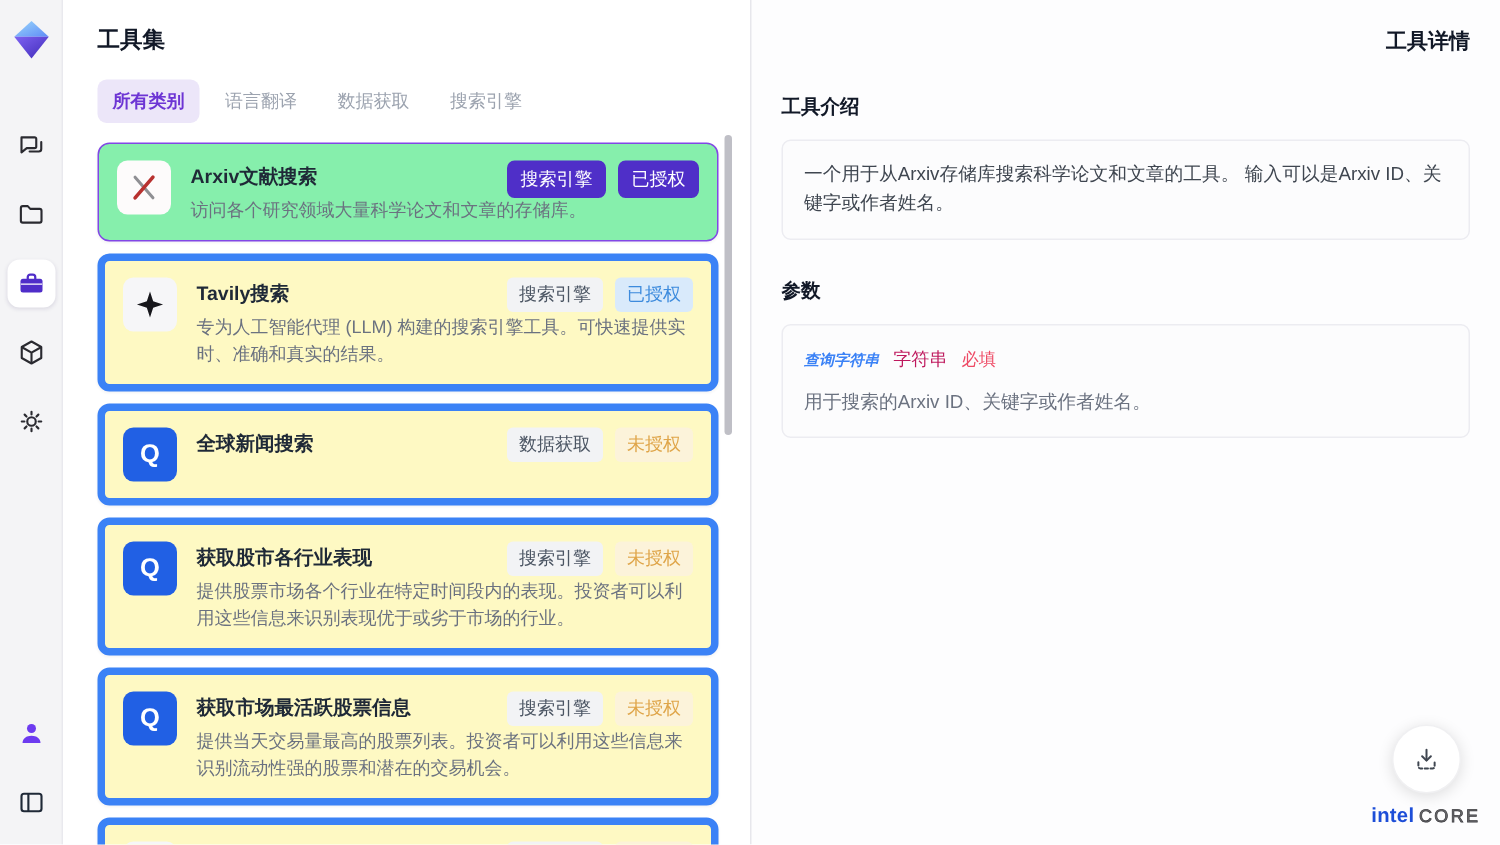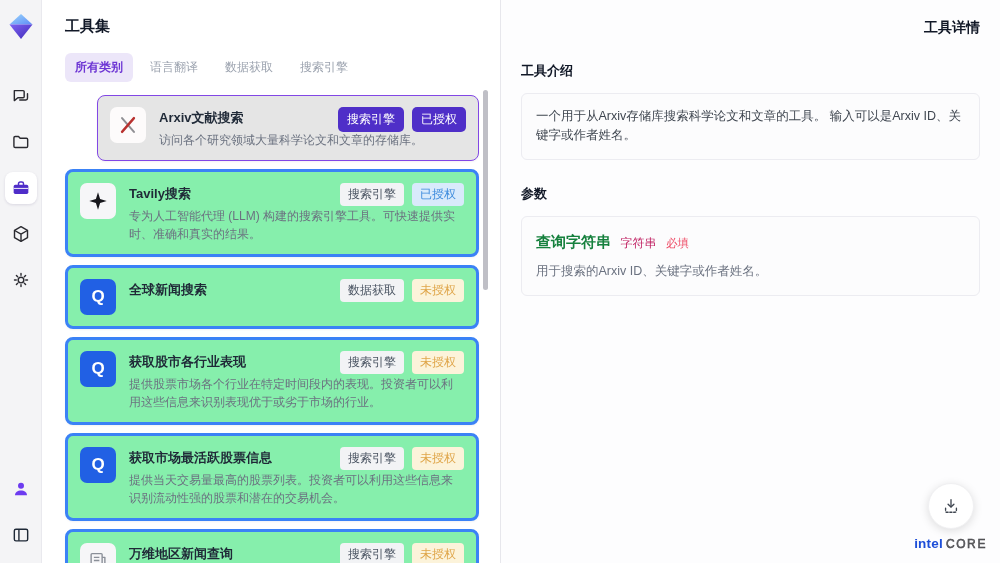--- a/index.html
+++ b/index.html
@@ -26,24 +26,24 @@
   
   .list-panel { width:458px; flex:none; padding:17px 0 0 23px; position:relative; background:#fff; }
   .panel-title { font-size:15px; font-weight:bold; color:#111827; margin:0 0 17px; }
   .tabs { display:flex; align-items:center; gap:7px; margin-bottom:13px; }
   .tab { font-size:12px; color:#9ca3af; padding:6px 10px; border-radius:6px; cursor:pointer; white-space:nowrap; }
   .tab.active { background:#ece6f9; color:#6d35d4; font-weight:bold; }
 
   .cards { display:flex; flex-direction:column; gap:8px; width:414px; }
   .card {
     position:relative; display:flex; gap:13px; padding:11px 12px;
-    background:#86efac; border:3px solid #3b82f6; border-radius:8px;
+    background:#fef9c3; border:5px solid #3b82f6; border-radius:8px;
     box-shadow:0 1px 2px rgba(17,24,39,.05); cursor:pointer;
   }
-  .card.selected { border:1.5px solid #8247e5; background:#e5e5e5;margin-left:32px; }
+  .card.selected { border:1.5px solid #8247e5; background:#86efac; }
   .tool-icon {
     width:36px; height:36px; flex:none; border-radius:7px;
     display:flex; align-items:center; justify-content:center;
   }
   .tool-icon.light { background:#f6f6f8; }
   .tool-icon.white { background:#fdfbfb; }
   .tool-icon.blue  { background:#2160e4; color:#fff; font-weight:bold; font-size:17px;
                      font-family:"Liberation Sans","DejaVu Sans",sans-serif; }
   .tool-body { flex:1; min-width:0; }
   .tool-name { font-size:13px; font-weight:bold; color:#1f2937; margin:2px 0 4px; }
@@ -61,21 +61,21 @@
   }
 
   
   .detail-panel { flex:1; border-left:1px solid #e7e7ec; background:#fdfdfe; padding:19px 20px; }
   .detail-title { font-size:14px; font-weight:bold; color:#111827; margin:0;text-align:right; }
   .section-h { font-size:13px; font-weight:bold; color:#111827; margin:25px 0 13px; }
   .info-box {
     border:1px solid #ececf1; background:#fcfcfd; border-radius:6px;
     padding:13px 14px; font-size:12.5px; color:#3f4650; line-height:1.55;
   }
-  .param-name { font-weight:bold; font-size:15px; color:#15803d; }
+  .param-name { font-weight:bold; font-size:10px; color:#3b82f6;font-style:italic; }
   .param-type { font-size:12px; color:#be185d; margin-left:6px; }
   .param-req  { font-size:11.5px; color:#ee4b66; margin-left:6px; }
   .param-desc { margin-top:9px; font-size:12.5px; color:#6b7280; }
 
   
   .float-area {
     position:absolute; right:13px; bottom:12px;
     display:flex; flex-direction:column; align-items:center; gap:7px;
   }
   .download-btn {

